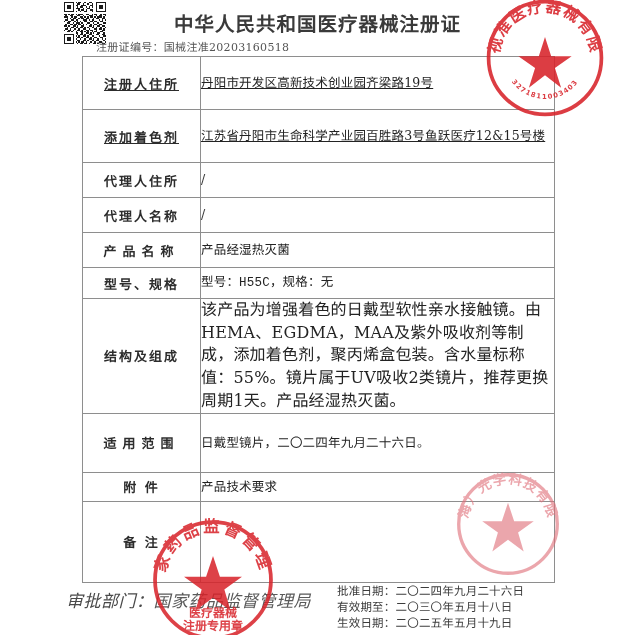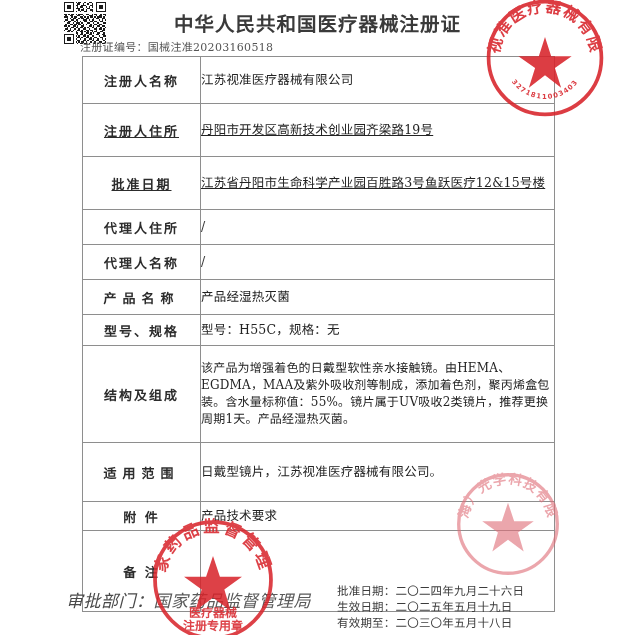--- a/index.html
+++ b/index.html
@@ -41,21 +41,21 @@
     width: 635px;
     text-align: center;
     font-size: 19.5px;
     font-weight: 700;
     letter-spacing: 1px;
     color: #3a3a3a;
     font-family: "DejaVu Sans", "Liberation Sans", sans-serif;
   }
   .reg-no {
     position: absolute;
-    left: 80px;
+    left: 96px;
     top: 38px;
     font-size: 11px;
     color: #555;
     letter-spacing: 0.3px;
   }
 
   
   .cert-table {
     position: absolute;
     left: 82px;
@@ -79,27 +79,27 @@
     padding: 4px 2px;
   }
   .lbl.wide-sp { letter-spacing: 6px; }
   .val {
     font-size: 12.5px;
     color: #232323;
     padding: 4px 6px 4px 8px;
     line-height: 1.45;
     letter-spacing: 0.2px;
   }
-  .val.small { font-size: 12px; line-height: 1.42; }
+  .val.small { font-size: 16px; line-height: 1.42; }
   .slash { font-size: 12.5px; color: #333; }
 
   
   .r-h46 td { height: 46px; }
   .r-h52 td { height: 52px; text-decoration: underline; }
-  .r-h30 td { height: 30px; }
+  .r-h30 td { height: 30px; font-family: Liberation Mono, monospace; }
   .r-h34 td { height: 34px; }
   .r-h96 td { height: 96px; }
   .r-h58 td { height: 58px; }
   .r-h28 td { height: 28px; }
   .r-h80 td { height: 80px; }
 
   
   .footer {
     position: absolute;
     left: 0;
@@ -374,30 +374,26 @@
   </div>
 
   <div class="doc-title">中华人民共和国医疗器械注册证</div>
 
   <div class="reg-no">
     <span>注册证编号：</span><span>国械注准20203160518</span>
   </div>
 
   <table class="cert-table">
     <tbody>
-      <tr class="r-h46">
-        <td class="lbl">注册人名称</td>
-        <td class="val">江苏视准医疗器械有限公司</td>
-      </tr>
       <tr class="r-h52">
         <td class="lbl">注册人住所</td>
         <td class="val">丹阳市开发区高新技术创业园齐梁路19号</td>
       </tr>
       <tr class="r-h52">
-        <td class="lbl">批准日期</td>
+        <td class="lbl">添加着色剂</td>
         <td class="val">江苏省丹阳市生命科学产业园百胜路3号鱼跃医疗12&amp;15号楼</td>
       </tr>
       <tr class="r-h34">
         <td class="lbl">代理人住所</td>
         <td class="val slash">/</td>
       </tr>
       <tr class="r-h34">
         <td class="lbl">代理人名称</td>
         <td class="val slash">/</td>
       </tr>
@@ -408,21 +404,21 @@
       <tr class="r-h30">
         <td class="lbl">型号、规格</td>
         <td class="val">型号：H55C，规格：无</td>
       </tr>
       <tr class="r-h96">
         <td class="lbl">结构及组成</td>
         <td class="val small">该产品为增强着色的日戴型软性亲水接触镜。由HEMA、EGDMA，MAA及紫外吸收剂等制成，添加着色剂，聚丙烯盒包装。含水量标称值：55%。镜片属于UV吸收2类镜片，推荐更换周期1天。产品经湿热灭菌。</td>
       </tr>
       <tr class="r-h58">
         <td class="lbl wide-sp">适用范围</td>
-        <td class="val">日戴型镜片，江苏视准医疗器械有限公司。</td>
+        <td class="val">日戴型镜片，二〇二四年九月二十六日。</td>
       </tr>
       <tr class="r-h28">
         <td class="lbl">附  件</td>
         <td class="val">产品技术要求</td>
       </tr>
       <tr class="r-h80">
         <td class="lbl">备  注</td>
         <td class="val"></td>
       </tr>
     </tbody>
@@ -430,24 +426,24 @@
 
   <div class="footer">
     <div class="approve-dept">
       <span>审批部门：</span><span class="dept-name">国家药品监督管理局</span>
     </div>
     <div class="dates">
       <div>
         <span>批准日期：</span><span>二〇二四年九月二十六日</span>
       </div>
       <div>
-        <span>生效日期：</span><span>二〇二五年五月十九日</span>
+        <span>有效期至：</span><span>二〇三〇年五月十八日</span>
       </div>
       <div>
-        <span>有效期至：</span><span>二〇三〇年五月十八日</span>
+        <span>生效日期：</span><span>二〇二五年五月十九日</span>
       </div>
     </div>
   </div>
 
   <div class="stamp" id="stamp-company-top">
     <svg viewBox="0 0 200 200">
       <defs>
         <path id="arcTop" d="M 26,100 A 74,74 0 0 1 174,100"></path>
         <path id="arcBot" d="M 34,100 A 66,66 0 0 0 166,100"></path>
       </defs>

